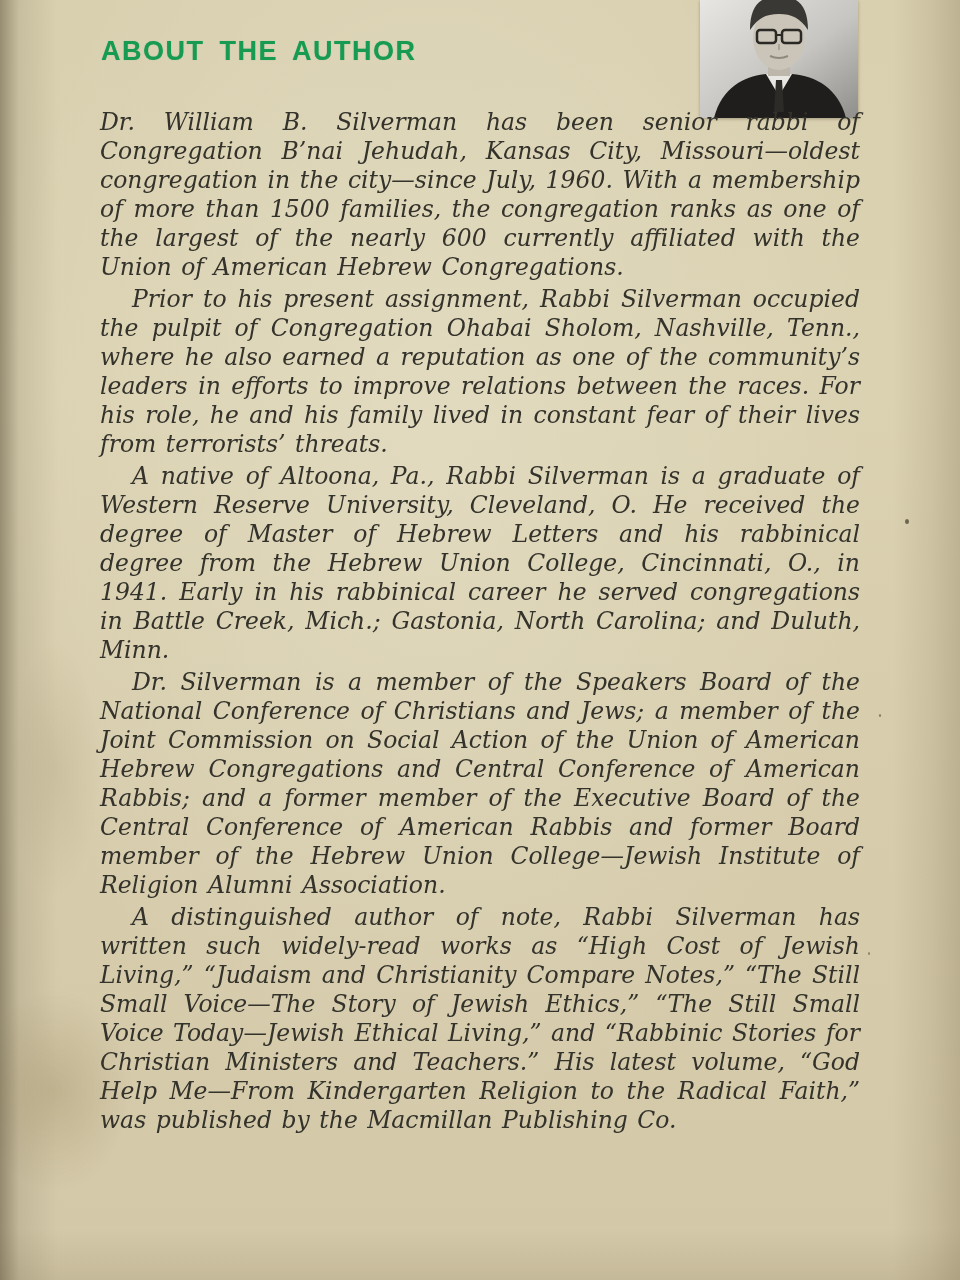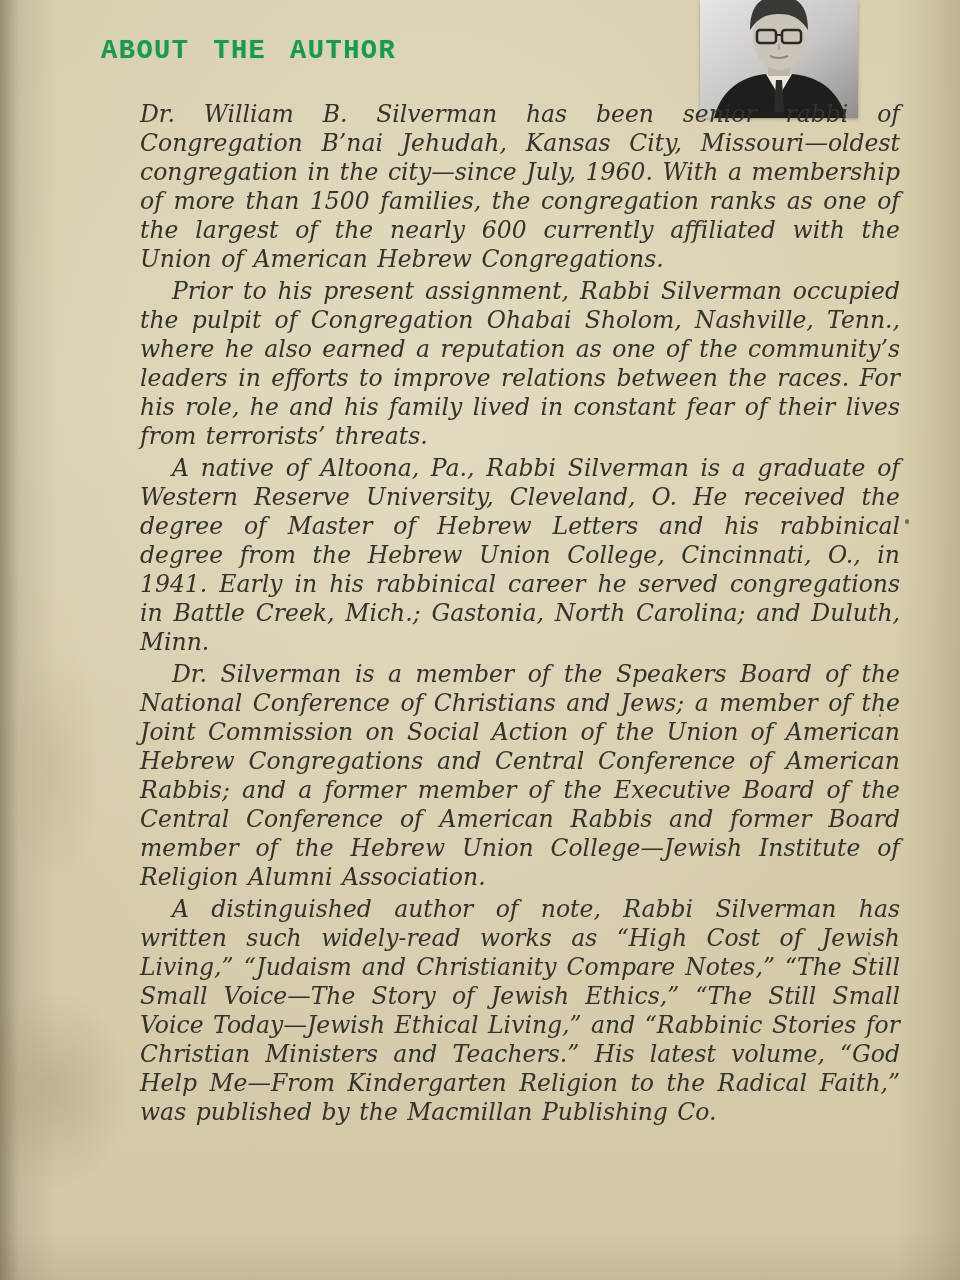--- a/index.html
+++ b/index.html
@@ -38,33 +38,33 @@
   .specks{
     position:absolute;left:905px;top:519px;width:4px;height:5px;border-radius:50%;
     background:rgba(50,45,30,0.65);
     box-shadow: -27px 194px 0 -1px rgba(50,45,30,0.5),
                 -38px 432px 0 -1px rgba(50,45,30,0.45),
                 -15px -62px 0 -2px rgba(50,45,30,0.4);
     pointer-events:none;
   }
   .heading{
     position:absolute;left:101px;top:36px;margin:0;
-    font-family:Liberation Mono, monospace;
+    font-family:Liberation Sans, sans-serif;
     font-weight:bold;font-size:27px;letter-spacing:1.5px;word-spacing:6px;
     color:#179a52;
     text-shadow:0 0 1px rgba(23,154,82,0.4);
   }
   .photo{
     position:absolute;left:700px;top:0;width:158px;height:118px;
     box-shadow:0 1px 3px rgba(60,50,30,0.35);
     background:#cfcfcb;
   }
   .photo svg{display:block;}
   .content{
-    position:absolute;left:100px;top:100px;width:760px;margin-left:40px;
+    position:absolute;left:100px;top:108px;width:760px;
   }
   .content p{
     margin:0 0 3px 0;
     font-style:italic;
     font-size:23.5px;line-height:29px;
     color:#33322b;
     text-align:justify;
     text-indent:32px;
     word-spacing:2px;
   }

